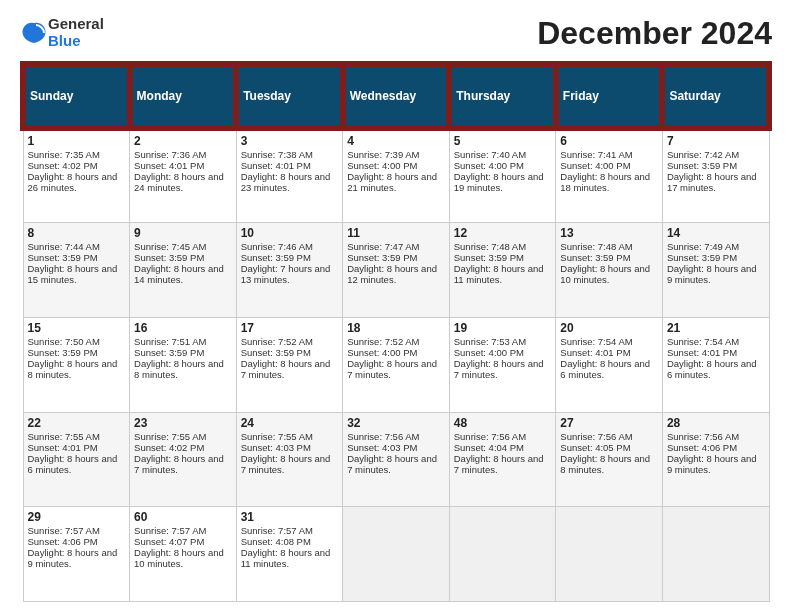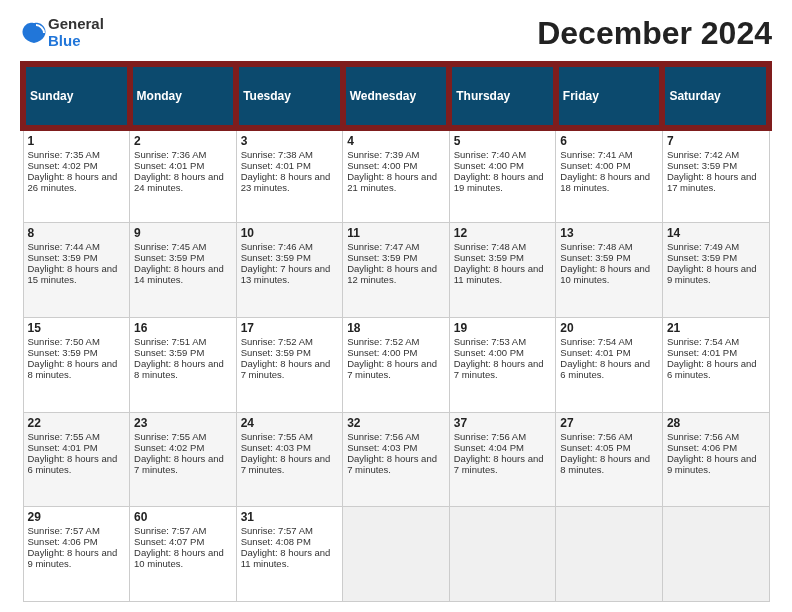--- a/index.html
+++ b/index.html
@@ -157,21 +157,21 @@
           <td><span class="day-number">18</span><span>Sunrise: 7:52 AM</span><br><span>Sunset: 4:00 PM</span><br><span>Daylight: 8 hours and 7 minutes.</span></td>
           <td><span class="day-number">19</span><span>Sunrise: 7:53 AM</span><br><span>Sunset: 4:00 PM</span><br><span>Daylight: 8 hours and 7 minutes.</span></td>
           <td><span class="day-number">20</span><span>Sunrise: 7:54 AM</span><br><span>Sunset: 4:01 PM</span><br><span>Daylight: 8 hours and 6 minutes.</span></td>
           <td><span class="day-number">21</span><span>Sunrise: 7:54 AM</span><br><span>Sunset: 4:01 PM</span><br><span>Daylight: 8 hours and 6 minutes.</span></td>
         </tr>
         <tr>
           <td><span class="day-number">22</span><span>Sunrise: 7:55 AM</span><br><span>Sunset: 4:01 PM</span><br><span>Daylight: 8 hours and 6 minutes.</span></td>
           <td><span class="day-number">23</span><span>Sunrise: 7:55 AM</span><br><span>Sunset: 4:02 PM</span><br><span>Daylight: 8 hours and 7 minutes.</span></td>
           <td><span class="day-number">24</span><span>Sunrise: 7:55 AM</span><br><span>Sunset: 4:03 PM</span><br><span>Daylight: 8 hours and 7 minutes.</span></td>
           <td><span class="day-number">32</span><span>Sunrise: 7:56 AM</span><br><span>Sunset: 4:03 PM</span><br><span>Daylight: 8 hours and 7 minutes.</span></td>
-          <td><span class="day-number">37</span><span>Sunrise: 7:56 AM</span><br><span>Sunset: 4:04 PM</span><br><span>Daylight: 8 hours and 7 minutes.</span></td>
+          <td><span class="day-number">48</span><span>Sunrise: 7:56 AM</span><br><span>Sunset: 4:04 PM</span><br><span>Daylight: 8 hours and 7 minutes.</span></td>
           <td><span class="day-number">27</span><span>Sunrise: 7:56 AM</span><br><span>Sunset: 4:05 PM</span><br><span>Daylight: 8 hours and 8 minutes.</span></td>
           <td><span class="day-number">28</span><span>Sunrise: 7:56 AM</span><br><span>Sunset: 4:06 PM</span><br><span>Daylight: 8 hours and 9 minutes.</span></td>
         </tr>
         <tr>
           <td><span class="day-number">29</span><span>Sunrise: 7:57 AM</span><br><span>Sunset: 4:06 PM</span><br><span>Daylight: 8 hours and 9 minutes.</span></td>
           <td><span class="day-number">60</span><span>Sunrise: 7:57 AM</span><br><span>Sunset: 4:07 PM</span><br><span>Daylight: 8 hours and 10 minutes.</span></td>
           <td><span class="day-number">31</span><span>Sunrise: 7:57 AM</span><br><span>Sunset: 4:08 PM</span><br><span>Daylight: 8 hours and 11 minutes.</span></td>
           <td class="empty-cell"></td>
           <td class="empty-cell"></td>
           <td class="empty-cell"></td>

